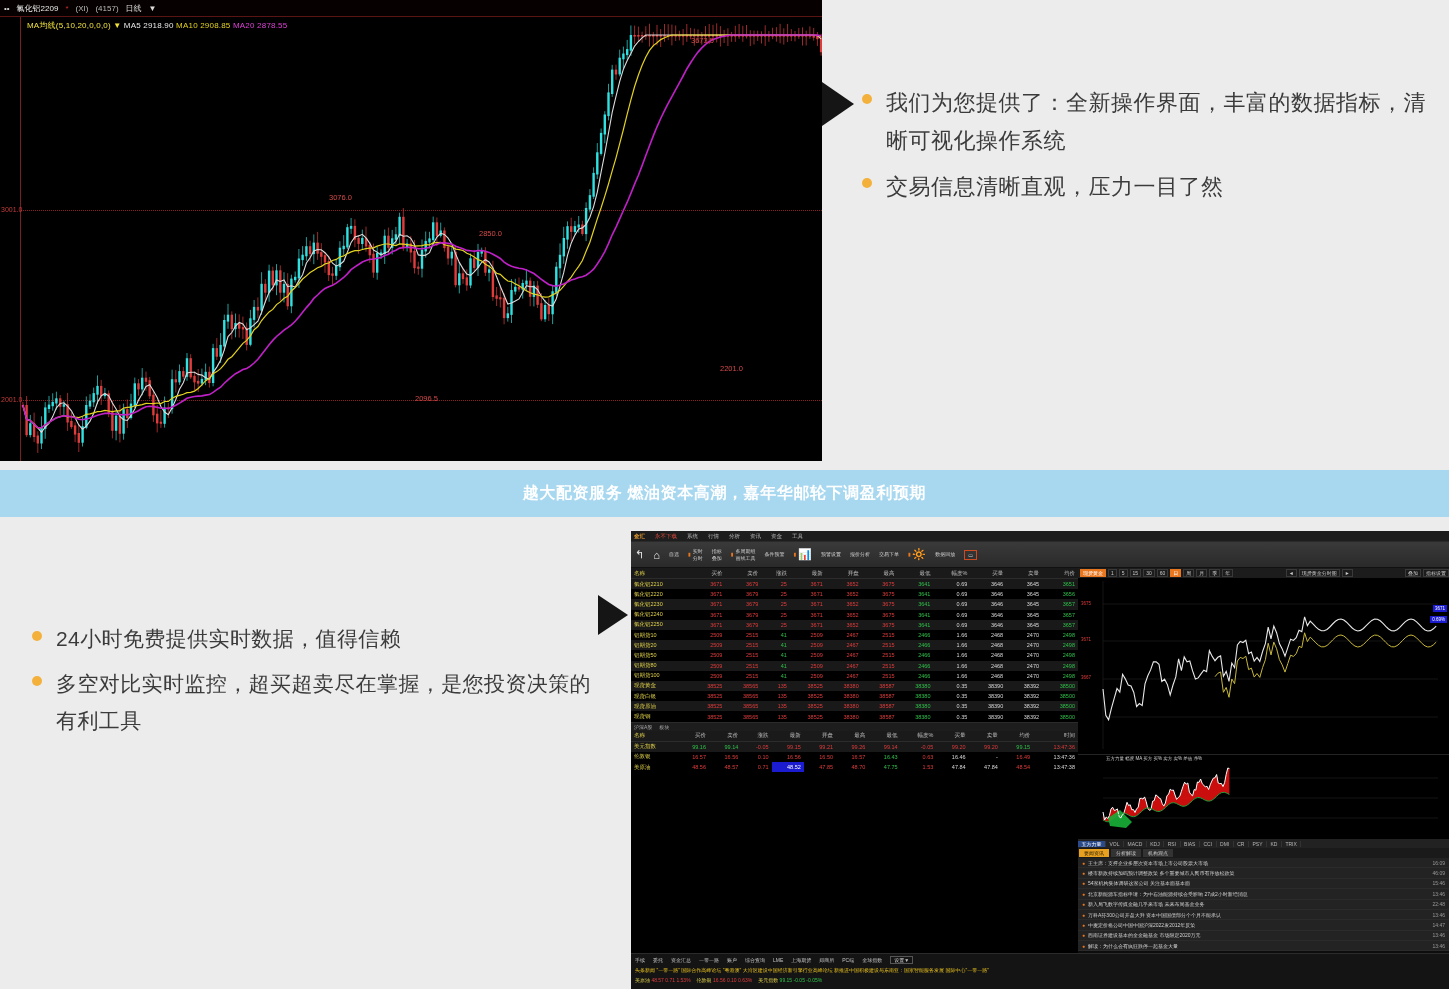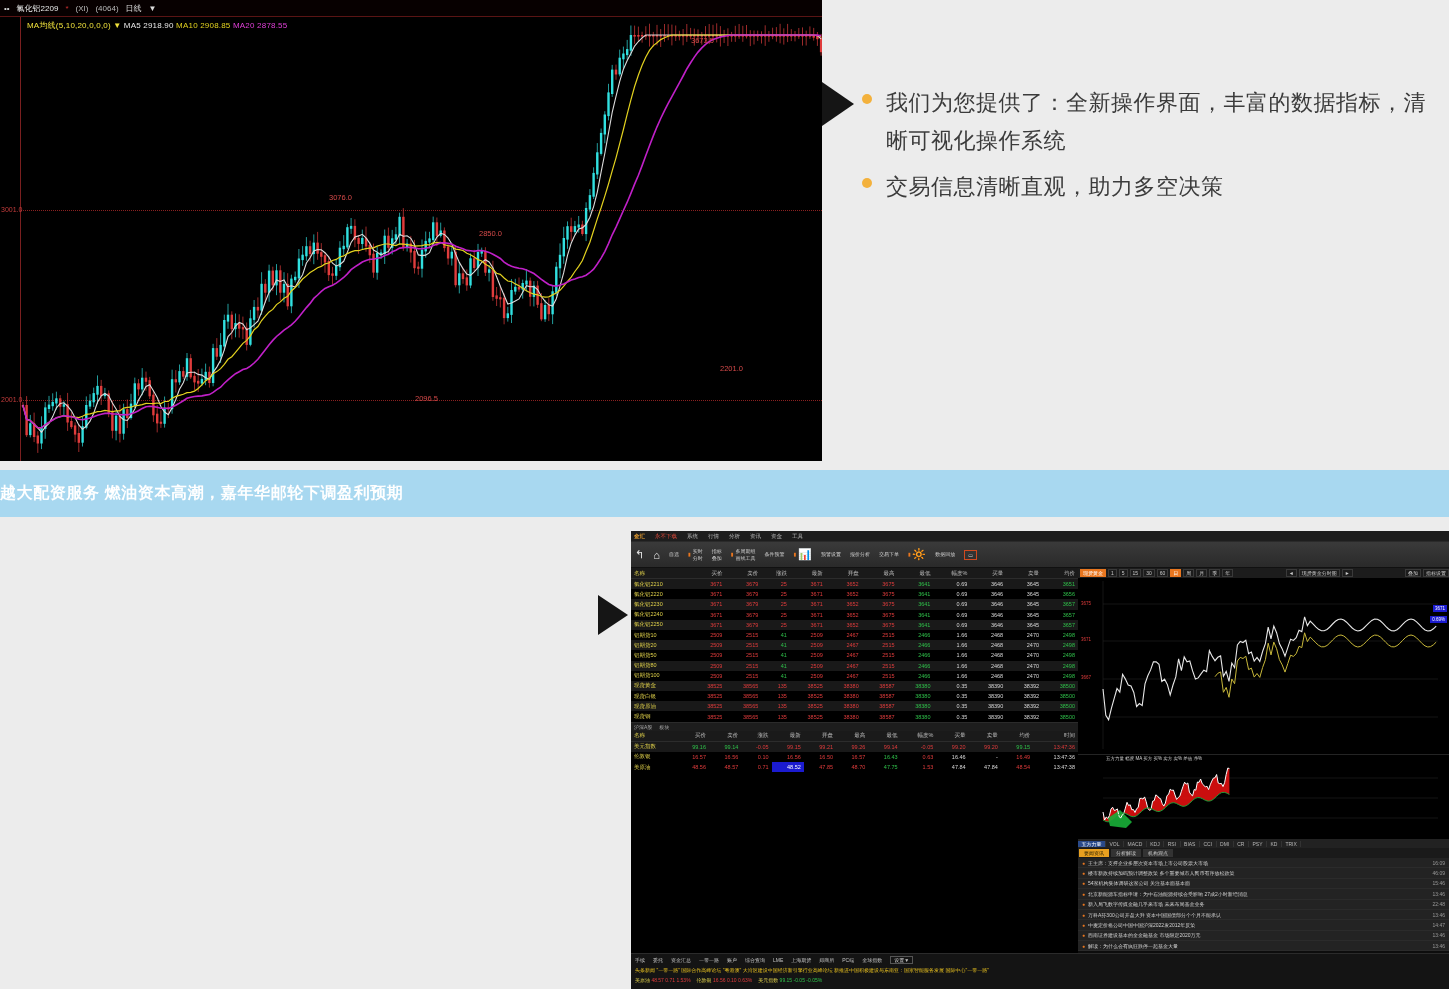--- a/index.html
+++ b/index.html
@@ -65,21 +65,21 @@
   .bullet-row { display: flex; align-items: flex-start; margin-bottom: 8px; }
   .bullet-dot {
     width: 10px; height: 10px; border-radius: 50%; background: #f3b13c;
     margin-top: 10px; margin-right: 14px; flex: 0 0 auto;
   }
   .bullet-text { font-size: 22px; color: #3b3b3b; line-height: 1.72; letter-spacing: .5px; }
 
   
   .banner {
     position: absolute; left: 0; top: 470px; width: 1449px; height: 47px;
-    background: #a8d8f0; display: flex; align-items: center; justify-content: flex-start;
+    background: #a8d8f0; display: flex; align-items: center; justify-content: center;
   }
   .banner-text { color: #ffffff; font-size: 16px; font-weight: bold; letter-spacing: .6px; }
 
   
   .bottom-section { position: absolute; left: 0; top: 517px; width: 1449px; height: 472px; background: #ececec; }
 
   .head2-block { position: absolute; left: 52px; top: 62px; width: 560px; }
   .arrow-left-bot {
     position: absolute; left: 598px; top: 78px;
     width: 0; height: 0;
@@ -174,21 +174,21 @@
 <div class="page">
 
   <div class="top-section">
 
     <div class="kchart-panel">
       <div class="kchart-titlebar">
         <span>••</span>
         <span class="name">氯化铝2209</span>
         <span class="star">*</span>
         <span class="sub">(XI)</span>
-        <span class="sub">(4064)</span>
+        <span class="sub">(4157)</span>
         <span class="period">日线</span>
         <span class="period">▼</span>
       </div>
 
       <div class="kchart-inner">
         <div class="ind-legend">
           <span class="l-name">MA均线(5,10,20,0,0,0)</span>
           <span class="l-name">▼</span>
           <span class="l-ma5">MA5 2918.90</span>
           <span class="l-ma10">MA10 2908.85</span>
@@ -650,33 +650,43 @@
     <div class="arrow-left-top"></div>
 
     <div class="headline-block">
       <div class="bullets">
         <div class="bullet-row">
           <div class="bullet-dot"></div>
           <div class="bullet-text">我们为您提供了：全新操作界面，丰富的数据指标，清晰可视化操作系统</div>
         </div>
         <div class="bullet-row">
           <div class="bullet-dot"></div>
-          <div class="bullet-text">交易信息清晰直观，助力多空决策</div>
+          <div class="bullet-text">交易信息清晰直观，压力一目了然</div>
         </div>
       </div>
     </div>
   </div>
 
   <div class="banner">
     <div class="banner-text">越大配资服务 燃油资本高潮，嘉年华邮轮下调盈利预期</div>
   </div>
 
   <div class="bottom-section">
 
     <div class="head2-block">
+      <div class="bullets2">
+        <div class="bullet-row">
+          <div class="bullet-dot"></div>
+          <div class="bullet-text2">24小时免费提供实时数据，值得信赖</div>
+        </div>
+        <div class="bullet-row">
+          <div class="bullet-dot"></div>
+          <div class="bullet-text2">多空对比实时监控，超买超卖尽在掌握，是您投资决策的有利工具</div>
+        </div>
+      </div>
     </div>
 
     <div class="arrow-left-bot"></div>
 
     <div class="terminal">
 
       <div class="t-menubar">
         <span class="m-logo">金汇</span>
         <span class="m-red">永不下载</span>
         <span class="m-item">系统</span>

